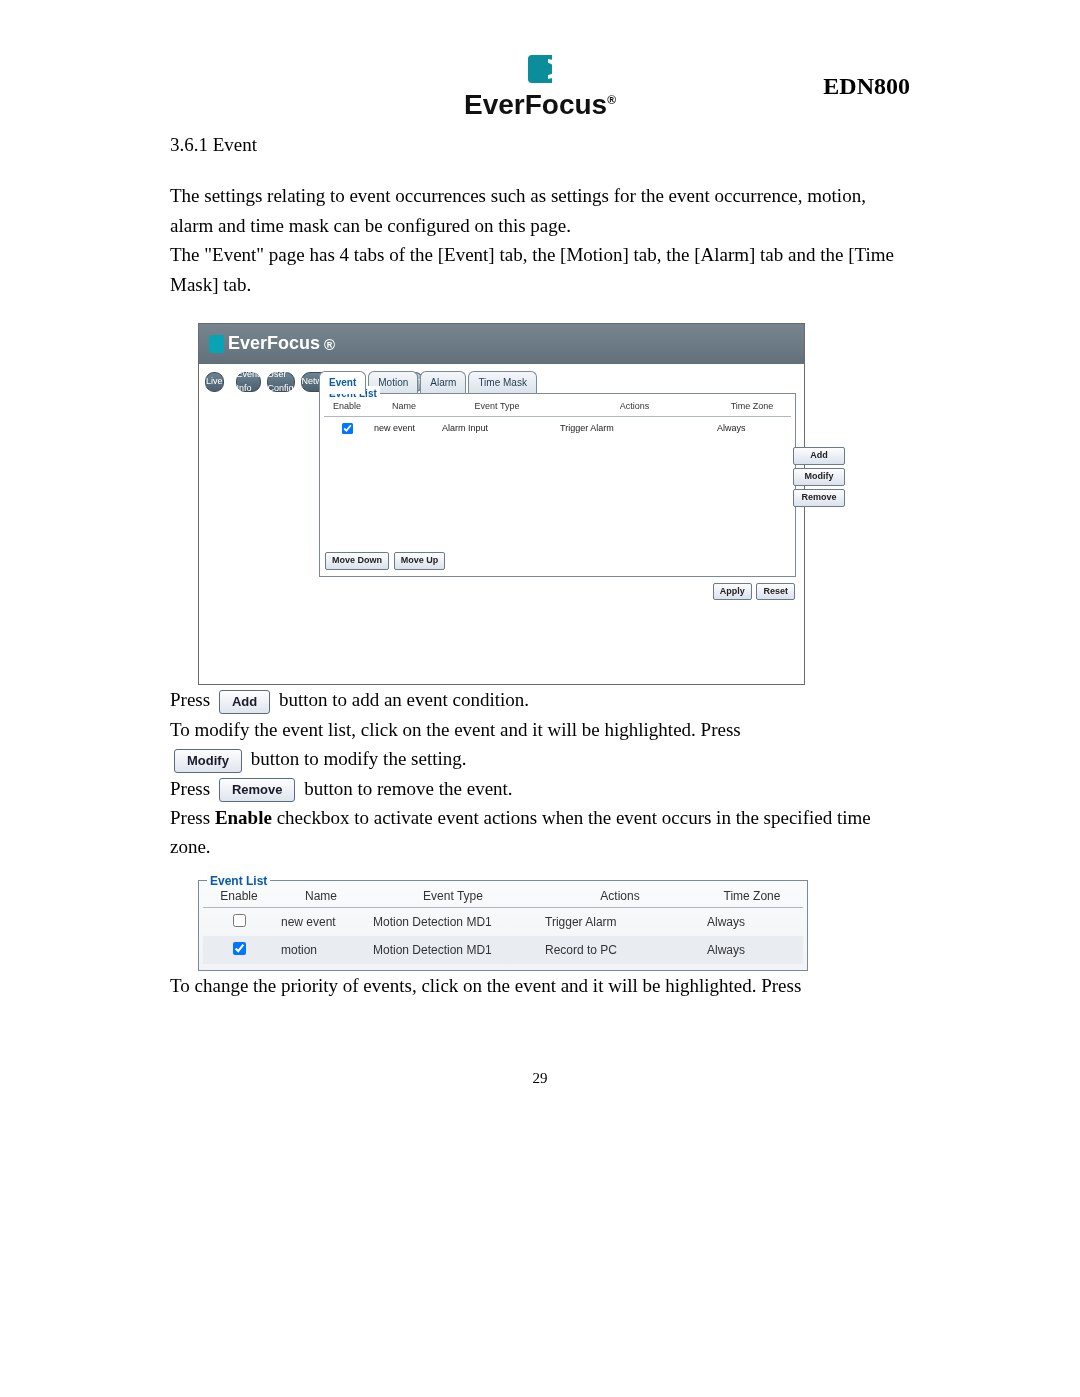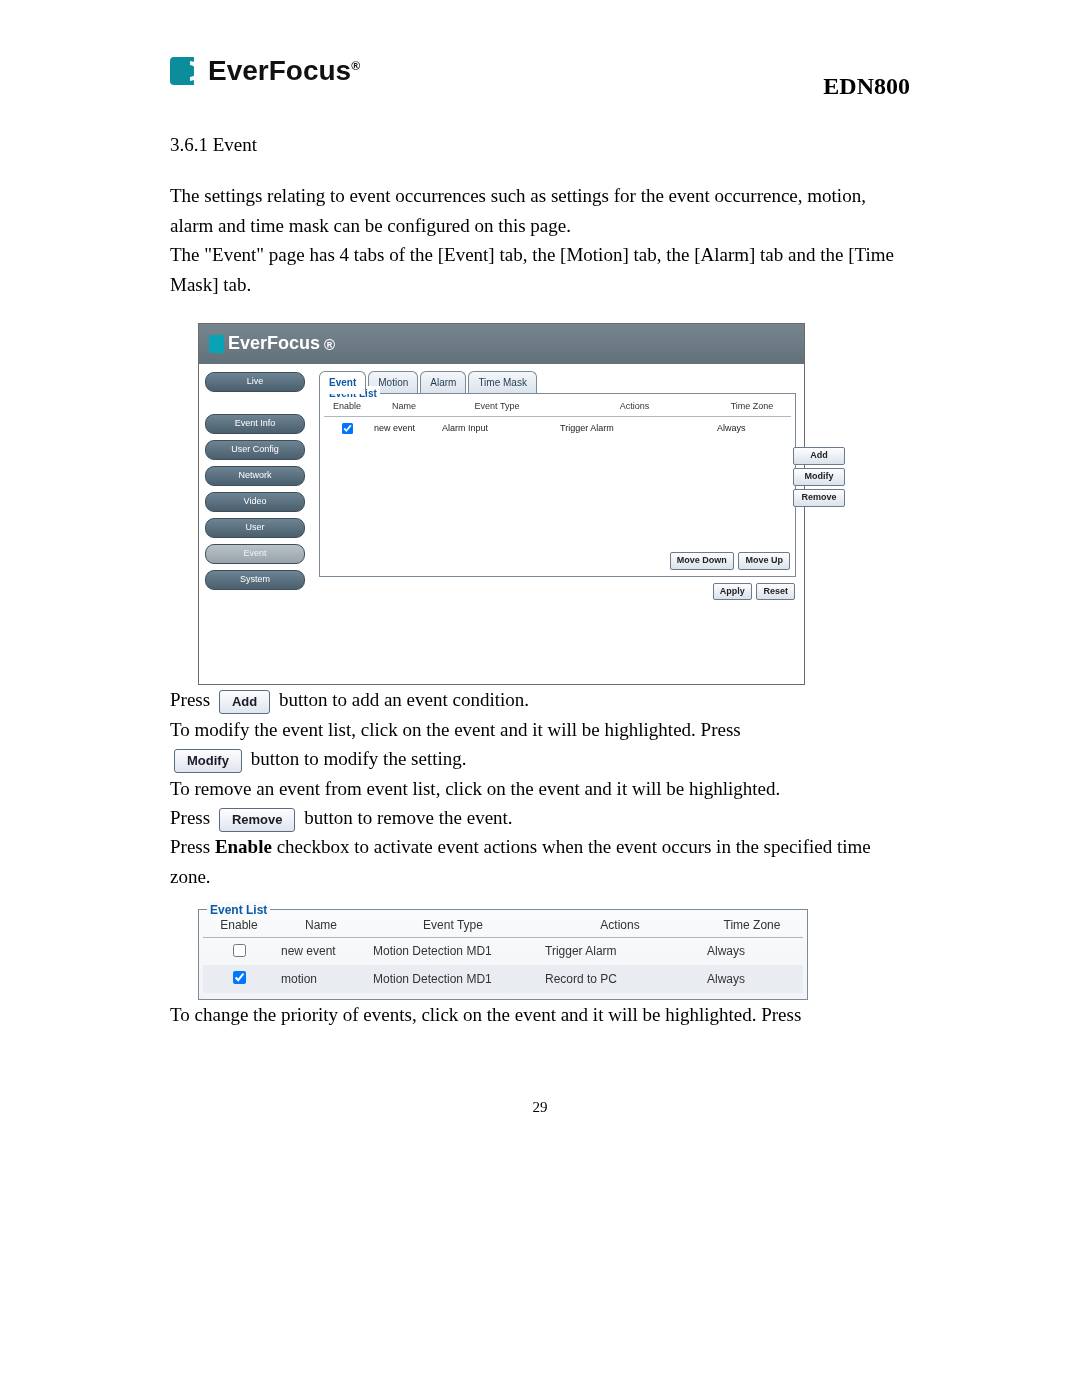--- a/index.html
+++ b/index.html
@@ -19,25 +19,26 @@
 
   
   .hdr {
     position: relative;
     height: 45px;
     margin: 0 170px 30px 170px;
   }
   .logo {
     display: flex;
     align-items: center;
-    gap: 14px;
+    gap: 6px;
     font-family: Arial, Helvetica, sans-serif;
     font-weight: 700;
     font-size: 28px;
     color: #111;
+    flex-direction: column;
   }
   .logo .glyph {
     width: 24px;
     height: 28px;
     background: #0b8d9c;
     border-radius: 4px 0 0 4px;
     position: relative;
   }
   .logo .glyph::after {
     content: "";
@@ -123,21 +124,20 @@
   }
   .shot .appbody {
     display: flex;
     min-height: 320px;
   }
   .shot .side {
     width: 100px;
     background: #fff;
     padding: 8px 6px;
     display: flex;
-    flex-direction: column;
     gap: 6px;
   }
   .side .sbtn {
     height: 18px;
     border-radius: 9px;
     background: linear-gradient(#6d8494, #4b5f6d);
     color: #fff;
     font-size: 9px;
     display: flex;
     align-items: center;
@@ -207,21 +207,21 @@
   }
   .evtbl td {
     padding: 2px 4px;
     text-align: center;
     white-space: nowrap;
   }
   .evtbl td.l { text-align: left; }
   .evtbl input[type=checkbox] { transform: scale(0.85); }
 
   .updown {
-    text-align: right;
+    text-align: left;
     margin-top: 110px;
     padding-bottom: 4px;
   }
   .mini-btn, .mini-btn2 {
     display: inline-block;
     font-family: Verdana, Arial, sans-serif;
     font-size: 9px;
     font-weight: 700;
     padding: 1px 6px;
     border: 1px solid #6b7b8c;
@@ -385,21 +385,20 @@
     <p class="indent gap-lg">
       <span>Press</span>
       <span class="inline-btn">Add</span>
       <span>button to add an event condition.</span>
     </p>
     <p class="indent">To modify the event list, click on the event and it will be highlighted. Press</p>
     <p class="indent gap-md">
       <span class="inline-btn">Modify</span>
       <span>button to modify the setting.</span>
     </p>
-    <p class="indent gap-md">To remove an event from event list, click on the event and it will be highlighted.</p>
     <p class="indent gap-md">
       <span>Press</span>
       <span class="inline-btn">Remove</span>
       <span>button to remove the event.</span>
     </p>
 
     <p class="indent gap-lg">
       <span>Press </span><b>Enable</b><span> checkbox to activate event actions when the event occurs in the specified time zone.</span>
     </p>
 

